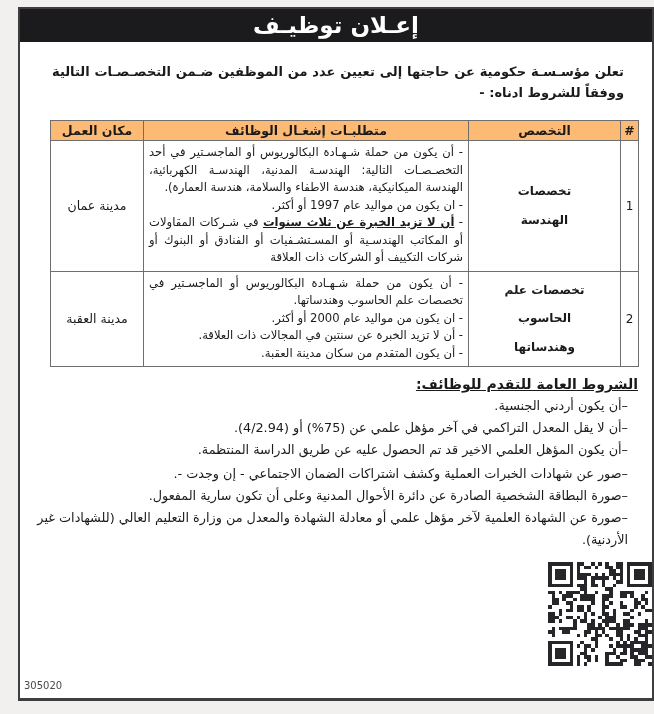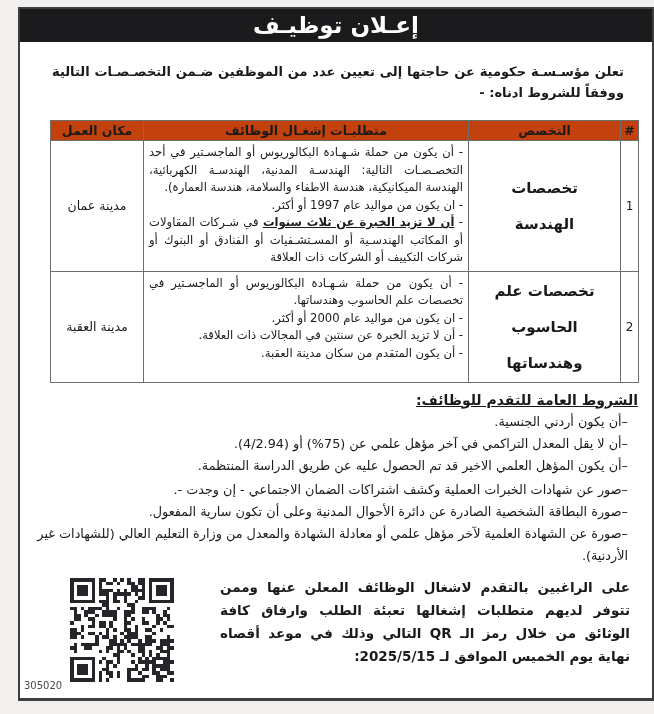--- a/index.html
+++ b/index.html
@@ -42,28 +42,28 @@
     direction: rtl;
     border-collapse: collapse;
     width: 588px;
     margin: 2px 14px 0 30px;
     table-layout: fixed;
   }
   table.job-table th, table.job-table td {
     border: 1px solid #6e6e6e;
   }
   table.job-table th {
-    background: #c2410c;
+    background: #fdba74;
     font-size: 12.5px;
     font-weight: bold;
     padding: 2px 1px;
     text-align: center;
   }
   td.cell-num { text-align: center; font-size: 12px; vertical-align: middle; }
-  td.cell-spec { text-align: center; font-weight: bold; font-size: 15px; vertical-align: middle; }
+  td.cell-spec { text-align: center; font-weight: bold; font-size: 12px; vertical-align: middle; }
   .spec-inner { max-width: 104px; margin: 0 auto; line-height: 2.4; }
   td.cell-req {
     font-size: 11.6px;
     line-height: 17.5px;
     padding: 3px 5px 4px 5px;
     text-align: justify;
     vertical-align: top;
   }
   td.cell-loc { text-align: center; font-size: 12.5px; vertical-align: middle; }
   .emph { font-weight: bold; text-decoration: underline; margin-top: 15px; }
@@ -170,21 +170,20 @@
 
   <div class="section">
     <ul class="section-items">
         <li class="section-item">–صور عن شهادات الخبرات العملية وكشف اشتراكات الضمان الاجتماعي - إن وجدت -.</li>
         <li class="section-item">–صورة البطاقة الشخصية الصادرة عن دائرة الأحوال المدنية وعلى أن تكون سارية المفعول.</li>
         <li class="section-item">–صورة عن الشهادة العلمية لآخر مؤهل علمي أو معادلة الشهادة والمعدل من وزارة التعليم العالي (للشهادات غير الأردنية).</li>
       </ul>
   </div>
 
   <div class="closing">
-    <div class="closing-text">على الراغبين بالتقدم لاشغال الوظائف المعلن عنها وممن تتوفر لديهم متطلبات إشغالها تعبئة الطلب وارفاق كافة الوثائق من خلال رمز الـ QR التالي وذلك في موعد أقصاه نهاية يوم الخميس الموافق لـ 2025/5/15:</div>
     <div class="qr-wrap">
       <svg id="qr-svg" width="104" height="104" viewBox="0 0 29 29" shape-rendering="crispEdges">
           <rect width="29" height="29" fill="#ffffff"></rect>
           <rect x="0" y="0" width="1" height="1" fill="#26262a"></rect>
           <rect x="1" y="0" width="1" height="1" fill="#26262a"></rect>
           <rect x="2" y="0" width="1" height="1" fill="#26262a"></rect>
           <rect x="3" y="0" width="1" height="1" fill="#26262a"></rect>
           <rect x="4" y="0" width="1" height="1" fill="#26262a"></rect>
           <rect x="5" y="0" width="1" height="1" fill="#26262a"></rect>
           <rect x="6" y="0" width="1" height="1" fill="#26262a"></rect>

